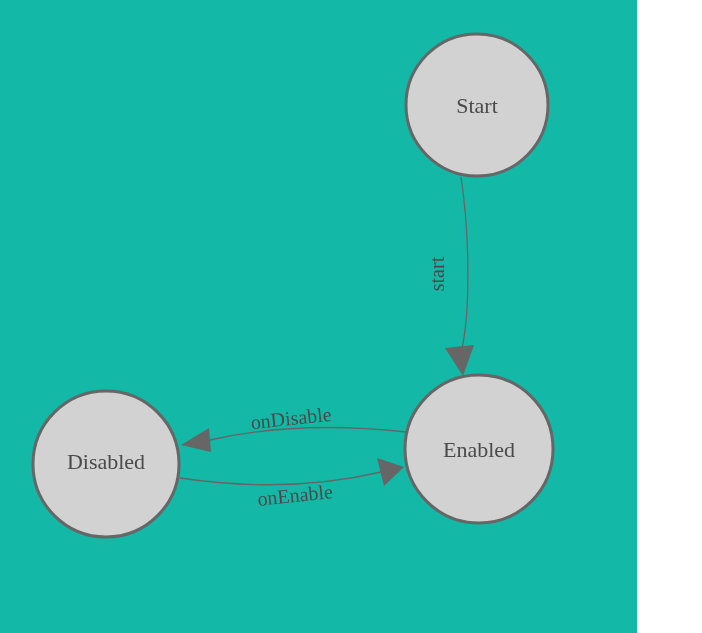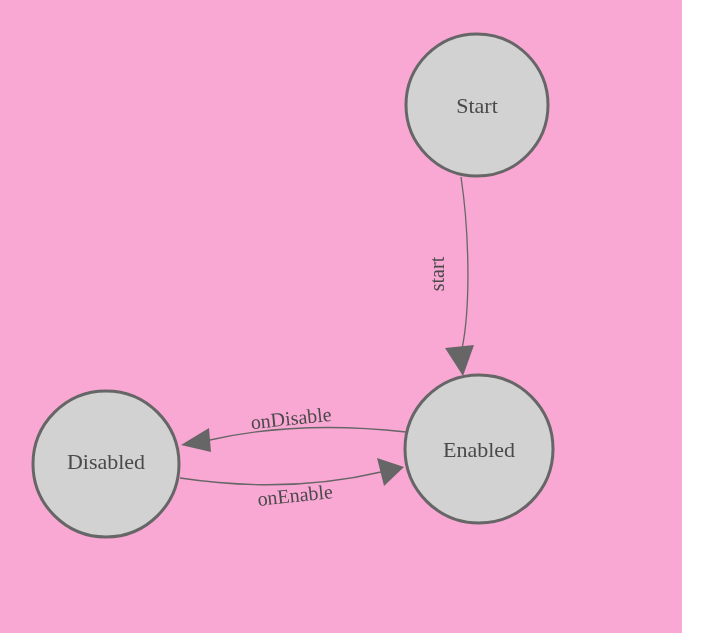--- a/index.html
+++ b/index.html
@@ -4,23 +4,22 @@
 <style>
   html, body {
     margin: 0;
     padding: 0;
     background: #ffffff;
   }
   .canvas {
     position: relative;
     width: 637px;
     height: 633px;
-    background: #f9a8d4;
+    background: #14b8a6;
     overflow: hidden;
-    padding-left: 45px;
   }
   svg.diagram {
     position: absolute;
     left: 0;
     top: 0;
     display: block;
   }
   .edge-path {
     fill: none;
     stroke-width: 1.3px;

